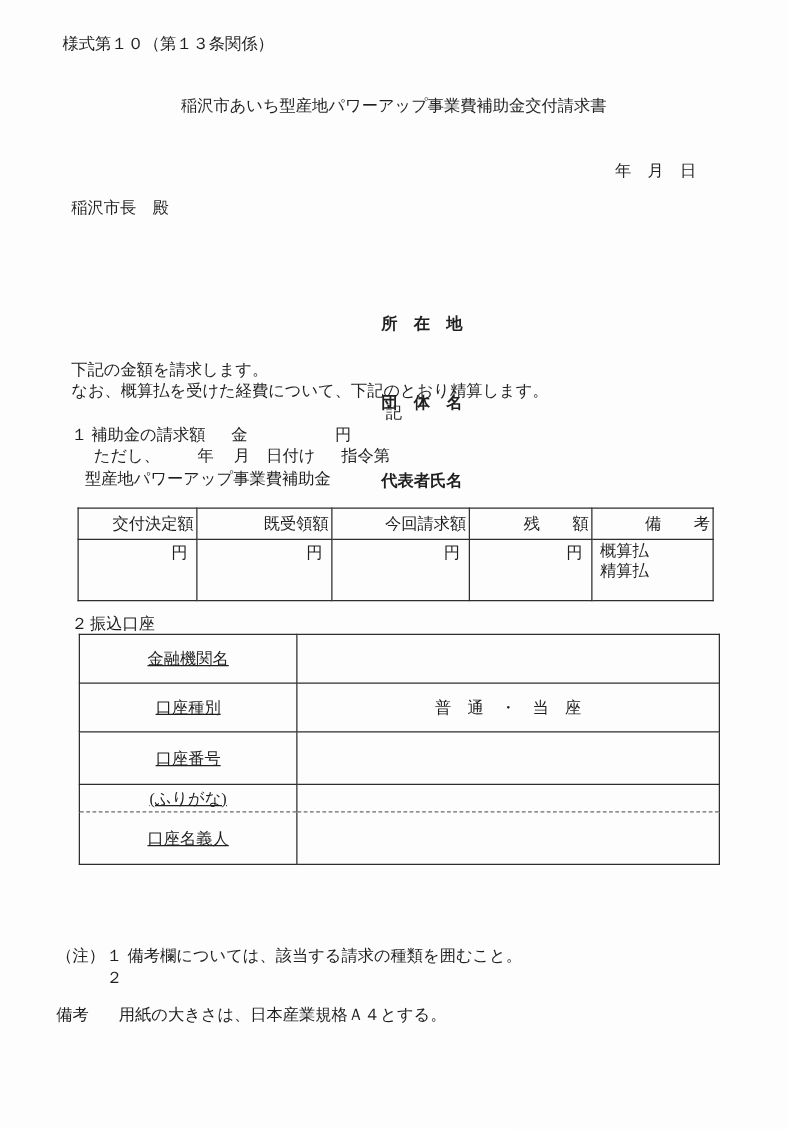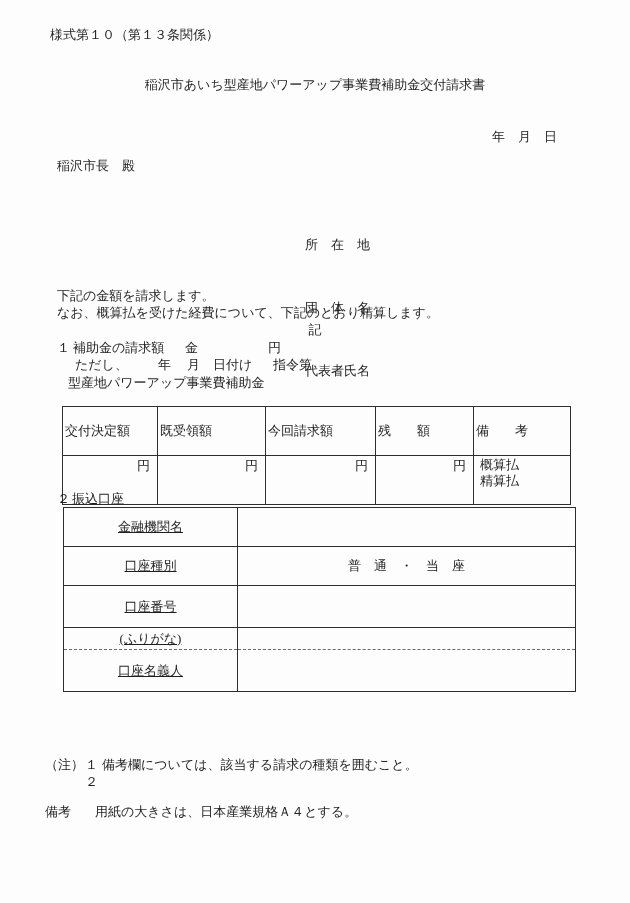--- a/index.html
+++ b/index.html
@@ -14,21 +14,21 @@
     overflow: hidden;
   }
   .abs { position: absolute; line-height: 16px; white-space: pre; }
   .center { left:0; right:0; text-align:center; }
   .date-line { word-spacing: 10px; }
 
   
   table { border-collapse: collapse; table-layout: fixed; }
   .t1 { position: absolute; left: 62px; top: 406px; }
   .t1 th, .t1 td { border: 1px solid #2e2e2e; font-weight: normal; font-size: 13px; }
-  .t1 th { height: 15px; padding: 15px 2px; text-align: left; margin-left: 29px; }
+  .t1 th { height: 15px; padding: 3px 2px; text-align: right; margin-left: 29px; }
   .t1 td { height: 46px; vertical-align: top; padding: 1px 7px; }
   .t1 td.yen { text-align: right; }
   .t1 td.remarks { line-height: 16px; padding-left: 6px; }
 
   
   .t2 { position: absolute; left: 63px; top: 507px; }
   .t2 td { border: 1px solid #2e2e2e; font-size: 13px; padding: 0 6px; vertical-align: middle; }
   .t2 td.lbl { text-align: center; text-decoration: underline; }
   .t2 tr.dashed td { border-bottom: 1px dashed #6a6a6a; }
   .t2 tr.after-dashed td { border-top: none; }
@@ -40,21 +40,21 @@
 <div class="page">
 
   <div class="abs" style="left:50px; top:27px;">様式第１０（第１３条関係）</div>
 
   <div class="abs center" style="top:77px;">稲沢市あいち型産地パワーアップ事業費補助金交付請求書</div>
 
   <div class="abs date-line" style="left:492px; top:129px;">年　月　日</div>
 
   <div class="abs" style="left:57px; top:158px;">稲沢市長　殿</div>
 
-  <div class="abs" style="left:305px; top:192px; line-height:21px;">
+  <div class="abs" style="left:305px; top:206px; line-height:21px;font-weight:bold;">
     <div>所　在　地</div>
     <div>団　体　名</div>
     <div>代表者氏名</div>
   </div>
 
   <div class="abs" style="left:57px; top:288px;">下記の金額を請求します。</div>
   <div class="abs" style="left:57px; top:305px;">なお、概算払を受けた経費について、下記のとおり精算します。</div>
   <div class="abs center" style="top:322px;">記</div>
 
   <div class="abs" style="left:57px; top:340px;">１</div>

